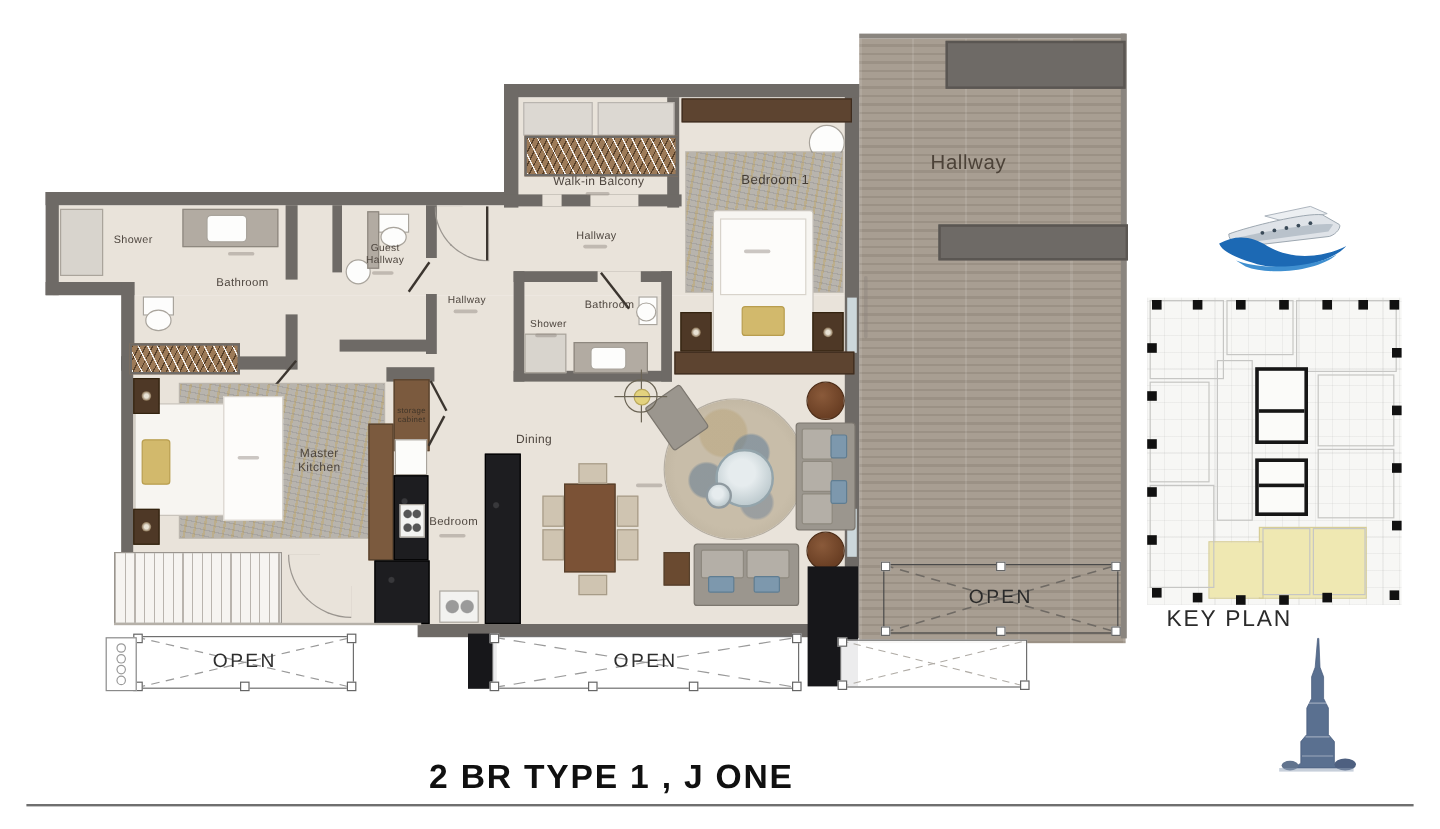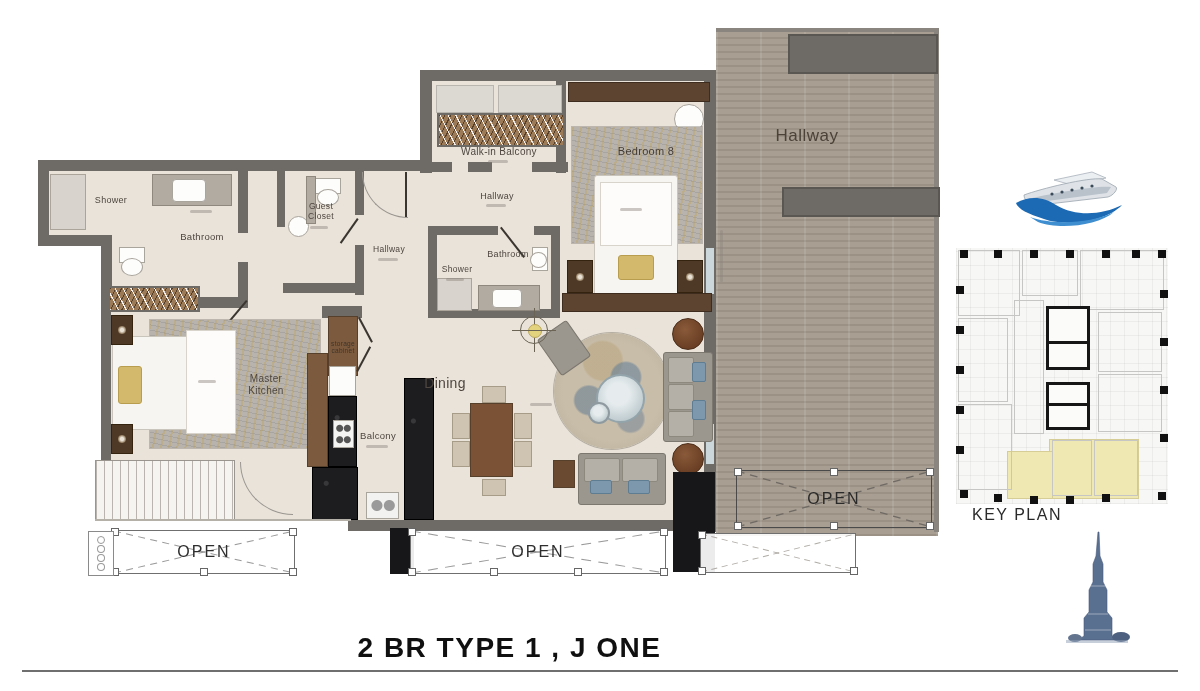--- a/index.html
+++ b/index.html
@@ -86,21 +86,21 @@
      border-radius:50%;background:#e3d27e;border:1px solid #b9a75a;}
   
   .keyplan{position:absolute;background:
      repeating-linear-gradient(0deg, rgba(0,0,0,.045) 0 1px, rgba(0,0,0,0) 1px 14px),
      repeating-linear-gradient(90deg, rgba(0,0,0,.045) 0 1px, rgba(0,0,0,0) 1px 14px),
      #f7f7f5;}
   .kpu{position:absolute;border:1px solid #c6c6c4;box-sizing:border-box;}
   .kpcore{position:absolute;border:3px solid #161616;background:#fbfbf9;box-sizing:border-box;}
   .kpyellow{position:absolute;background:#efe8b2;outline:1px solid #d6cd96;}
   .kpcols{position:absolute;width:8px;height:8px;background:#111;}
-  .keyplan-label{position:absolute;font-size:16px;letter-spacing:1.5px;color:#2b2b2b;}
+  .keyplan-label{position:absolute;font-size:19px;letter-spacing:1.5px;color:#2b2b2b;}
   
   .title{position:absolute;left:0;width:1019px;text-align:center;font-size:28px;font-weight:bold;
      letter-spacing:1.5px;color:#101010;}
   .bottomrule{position:absolute;background:#6f6f6f;}
   .doorleaf{position:absolute;background:#3b352f;}
 </style>
 </head>
 <body>
 
 <div class="canvas">
@@ -294,32 +294,32 @@
       <line x1="0" y1="0" x2="100" y2="30" stroke="#b0aca6" stroke-width="0.7" stroke-dasharray="4 3"></line>
       <line x1="0" y1="30" x2="100" y2="0" stroke="#b0aca6" stroke-width="0.7" stroke-dasharray="4 3"></line>
     </svg>
     <span class="sq" style="left:-3px;top:-3px;"></span>
       <span class="sq" style="right:-3px;bottom:-3px;"></span>
     <span class="sq" style="left:-3px;bottom:-3px;"></span>
   </div>
 
   <div class="lbl" style="left:111px;top:200px;font-size:9px;">Shower</div>
   <div class="lbl" style="left:202px;top:237px;font-size:9.5px;">Bathroom</div>
-  <div class="lbl" style="left:321px;top:212px;font-size:8.5px;width:34px;">Guest Closet</div>
+  <div class="lbl" style="left:321px;top:212px;font-size:8.5px;width:34px;">Guest Hallway</div>
   <div class="lbl" style="left:499px;top:152px;font-size:10px;white-space:nowrap;">Walk-in Balcony</div>
   <div class="lbl" style="left:497px;top:196px;font-size:9px;">Hallway</div>
   <div class="lbl" style="left:389px;top:250px;font-size:8.5px;">Hallway</div>
   <div class="lbl" style="left:457px;top:270px;font-size:8.5px;">Shower</div>
   <div class="lbl" style="left:508px;top:254px;font-size:9px;">Bathroom</div>
-  <div class="lbl" style="left:646px;top:151px;font-size:11px;color:#443c34;white-space:nowrap;">Bedroom 8</div>
+  <div class="lbl" style="left:646px;top:151px;font-size:11px;color:#443c34;white-space:nowrap;">Bedroom 1</div>
   <div class="lbl" style="left:807px;top:136px;font-size:17px;color:#4c4238;letter-spacing:.5px;">Hallway</div>
   <div class="lbl" style="left:266px;top:384px;font-size:10px;width:56px;">Master Kitchen</div>
   <div class="lbl" style="left:343px;top:347px;font-size:6.5px;width:30px;color:#3f3428;">storage cabinet</div>
-  <div class="lbl" style="left:378px;top:436px;font-size:9.5px;">Balcony</div>
-  <div class="lbl" style="left:445px;top:383px;font-size:14px;">Dining</div>
+  <div class="lbl" style="left:378px;top:436px;font-size:9.5px;">Bedroom</div>
+  <div class="lbl" style="left:445px;top:367px;font-size:10px;">Dining</div>
 
   <div class="dim" style="left:190px;top:210px;"></div>
   <div class="dim" style="left:488px;top:160px;width:20px;"></div>
   <div class="dim" style="left:486px;top:204px;width:20px;"></div>
   <div class="dim" style="left:378px;top:258px;width:20px;"></div>
   <div class="dim" style="left:446px;top:278px;width:18px;"></div>
   <div class="dim" style="left:310px;top:226px;width:18px;"></div>
   <div class="dim" style="left:620px;top:208px;"></div>
   <div class="dim" style="left:198px;top:380px;width:18px;"></div>
   <div class="dim" style="left:366px;top:445px;"></div>

